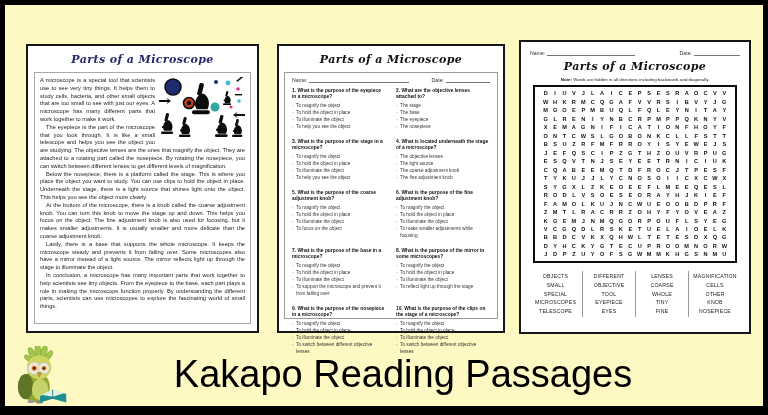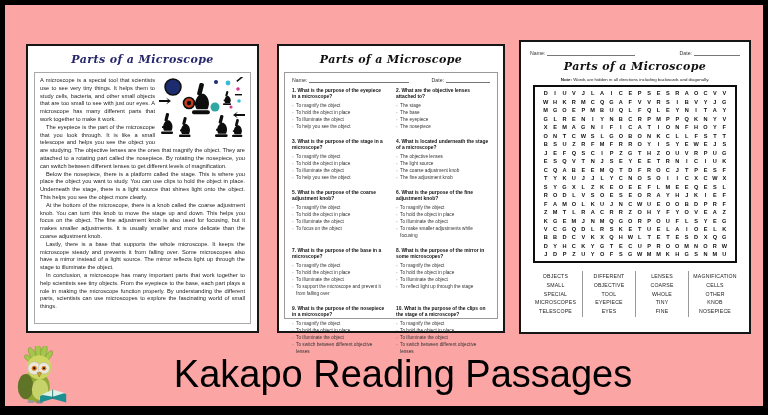--- a/index.html
+++ b/index.html
@@ -1,18 +1,18 @@
 <!DOCTYPE html>
 <html><head>
 <meta charset="utf-8">
 <style>
   html,body{margin:0;padding:0;background:#000;}
   *{box-sizing:border-box;}
   .canvas{
-    position:relative;width:768px;height:415px;background:#fca5a5;
+    position:relative;width:768px;height:415px;background:#fef9c3;
     border:5px solid #000;border-bottom-width:9px;overflow:hidden;
     font-family:"Liberation Sans",sans-serif;color:#1a1a1a;
   }
   .page{position:absolute;background:#fff;border:2px solid #161616;}
   .page1{left:21px;top:39px;width:233px;height:289px;}
   .page2{left:272px;top:39px;width:228px;height:289px;}
   .page3{left:514px;top:35px;width:232px;height:294px;}
 
   .script{
     font-family:"DejaVu Serif",serif;font-style:italic;font-weight:bold;

